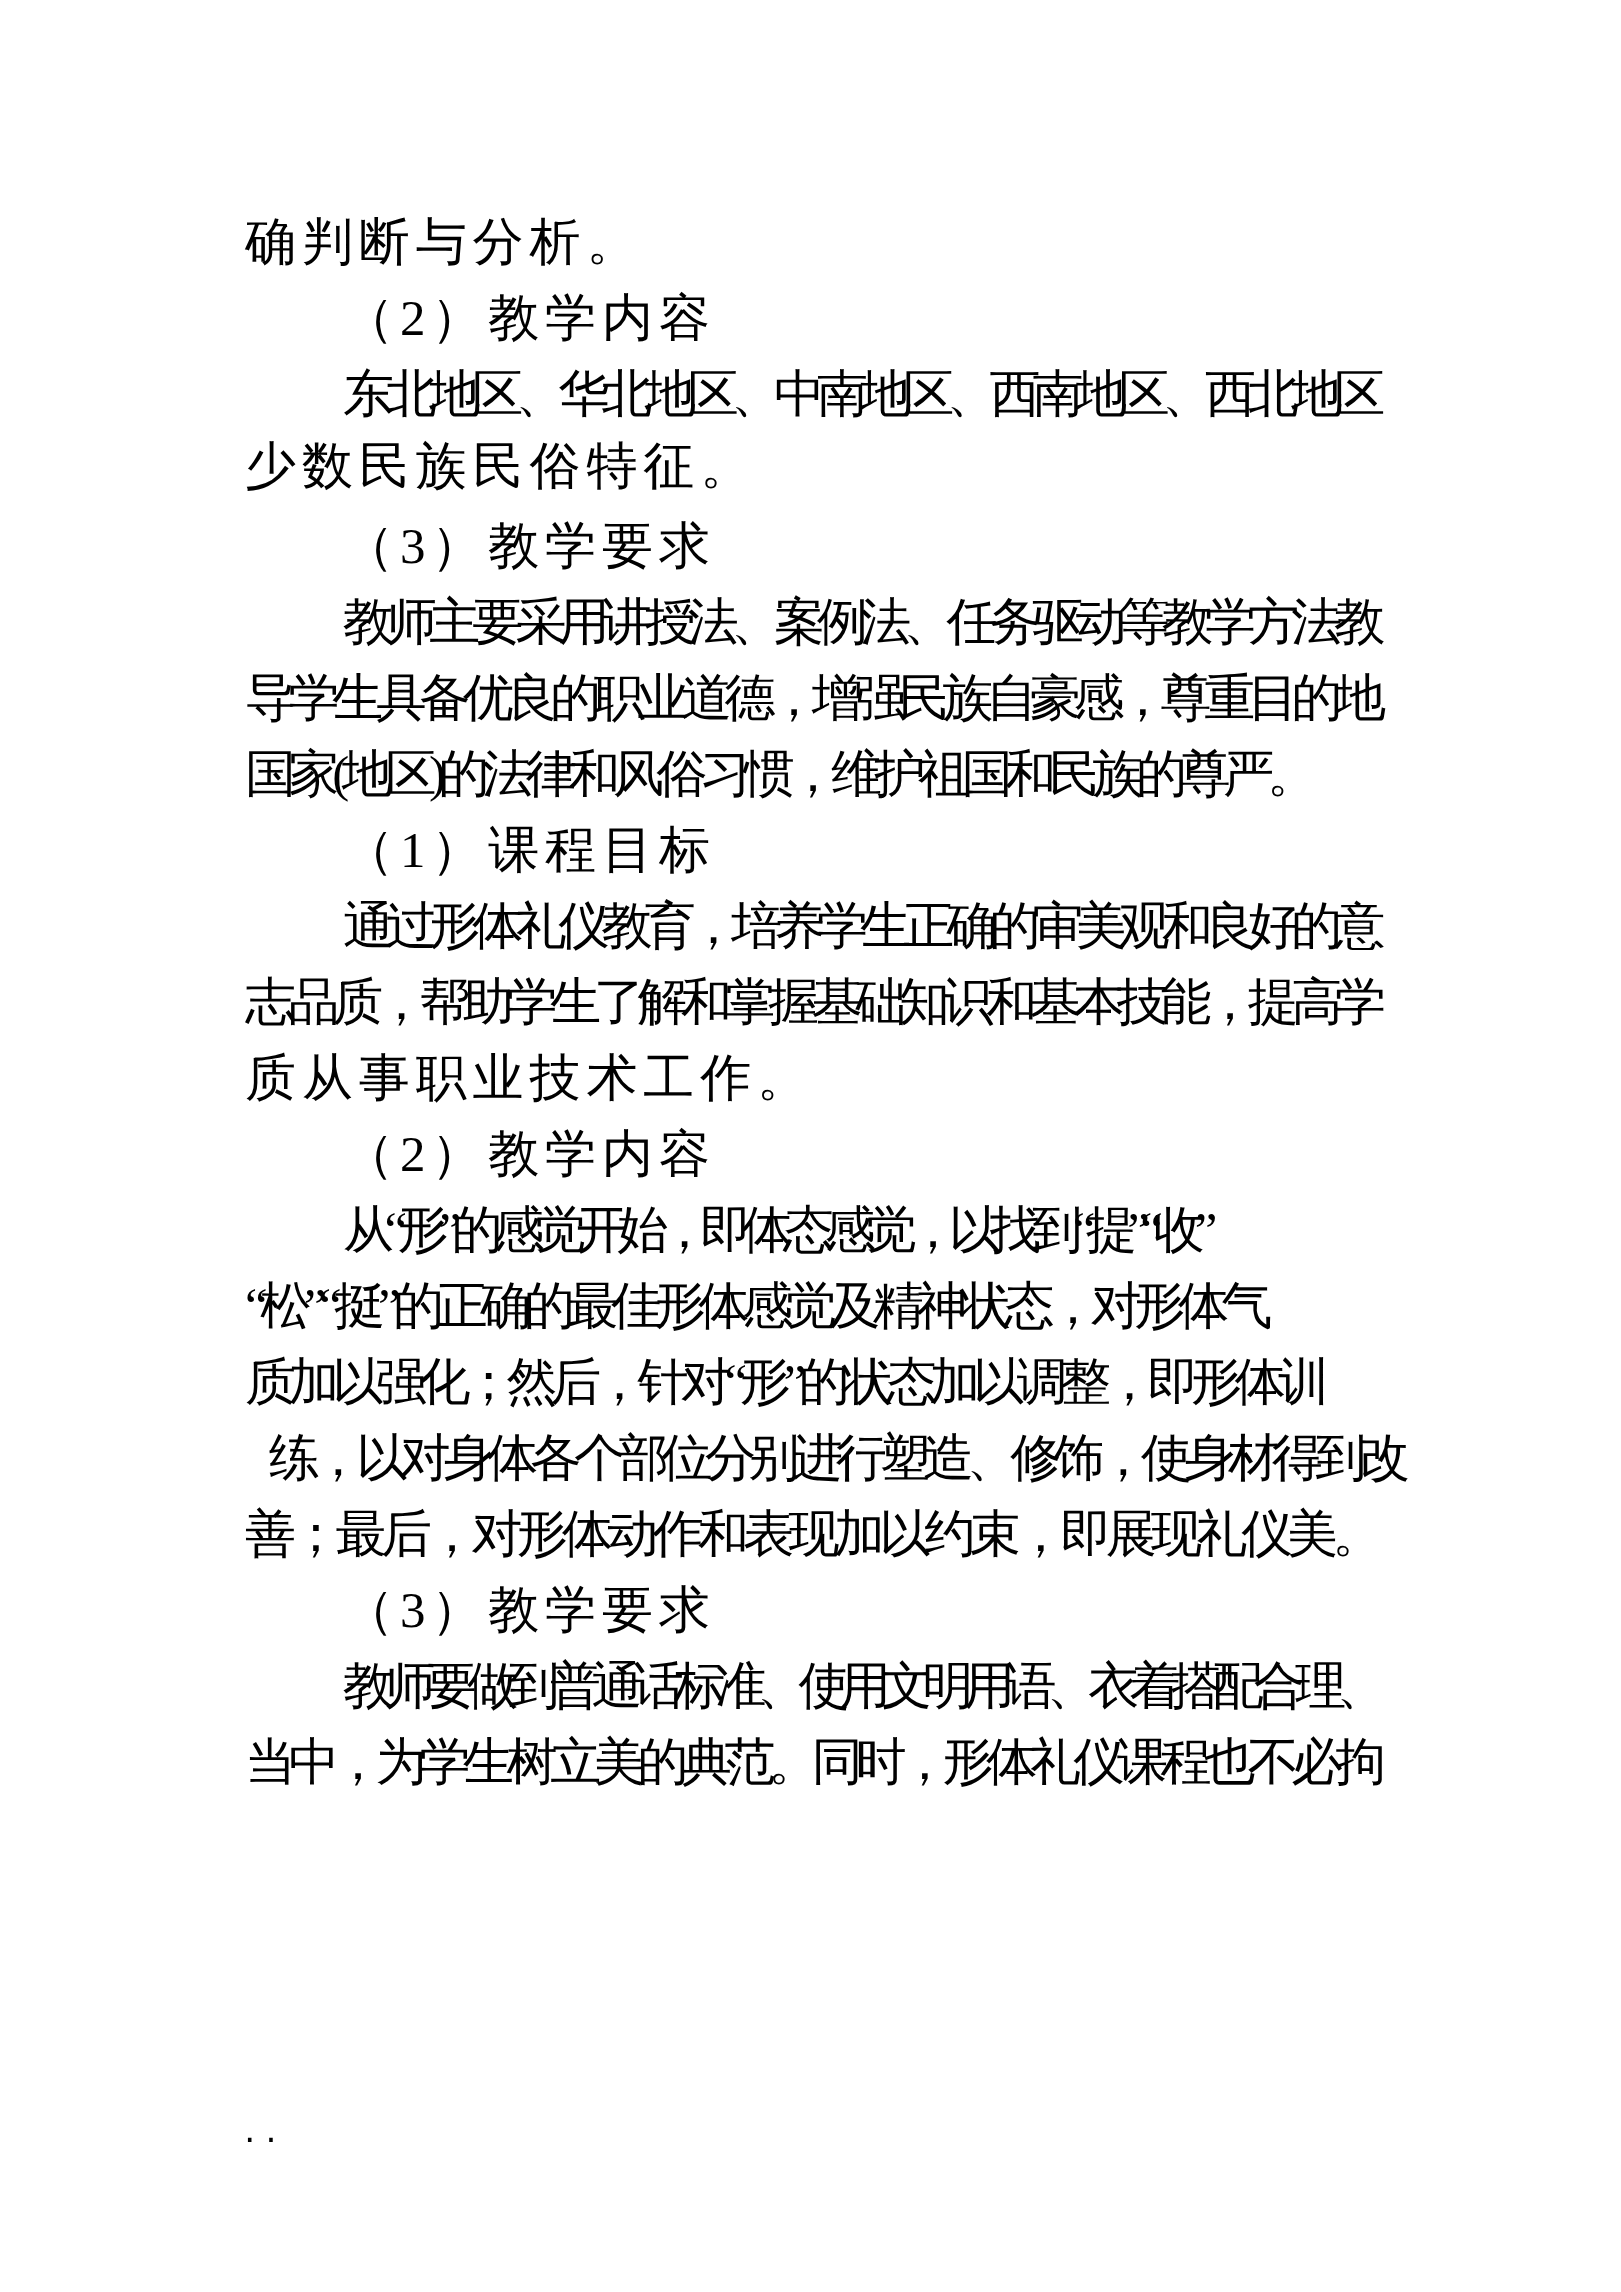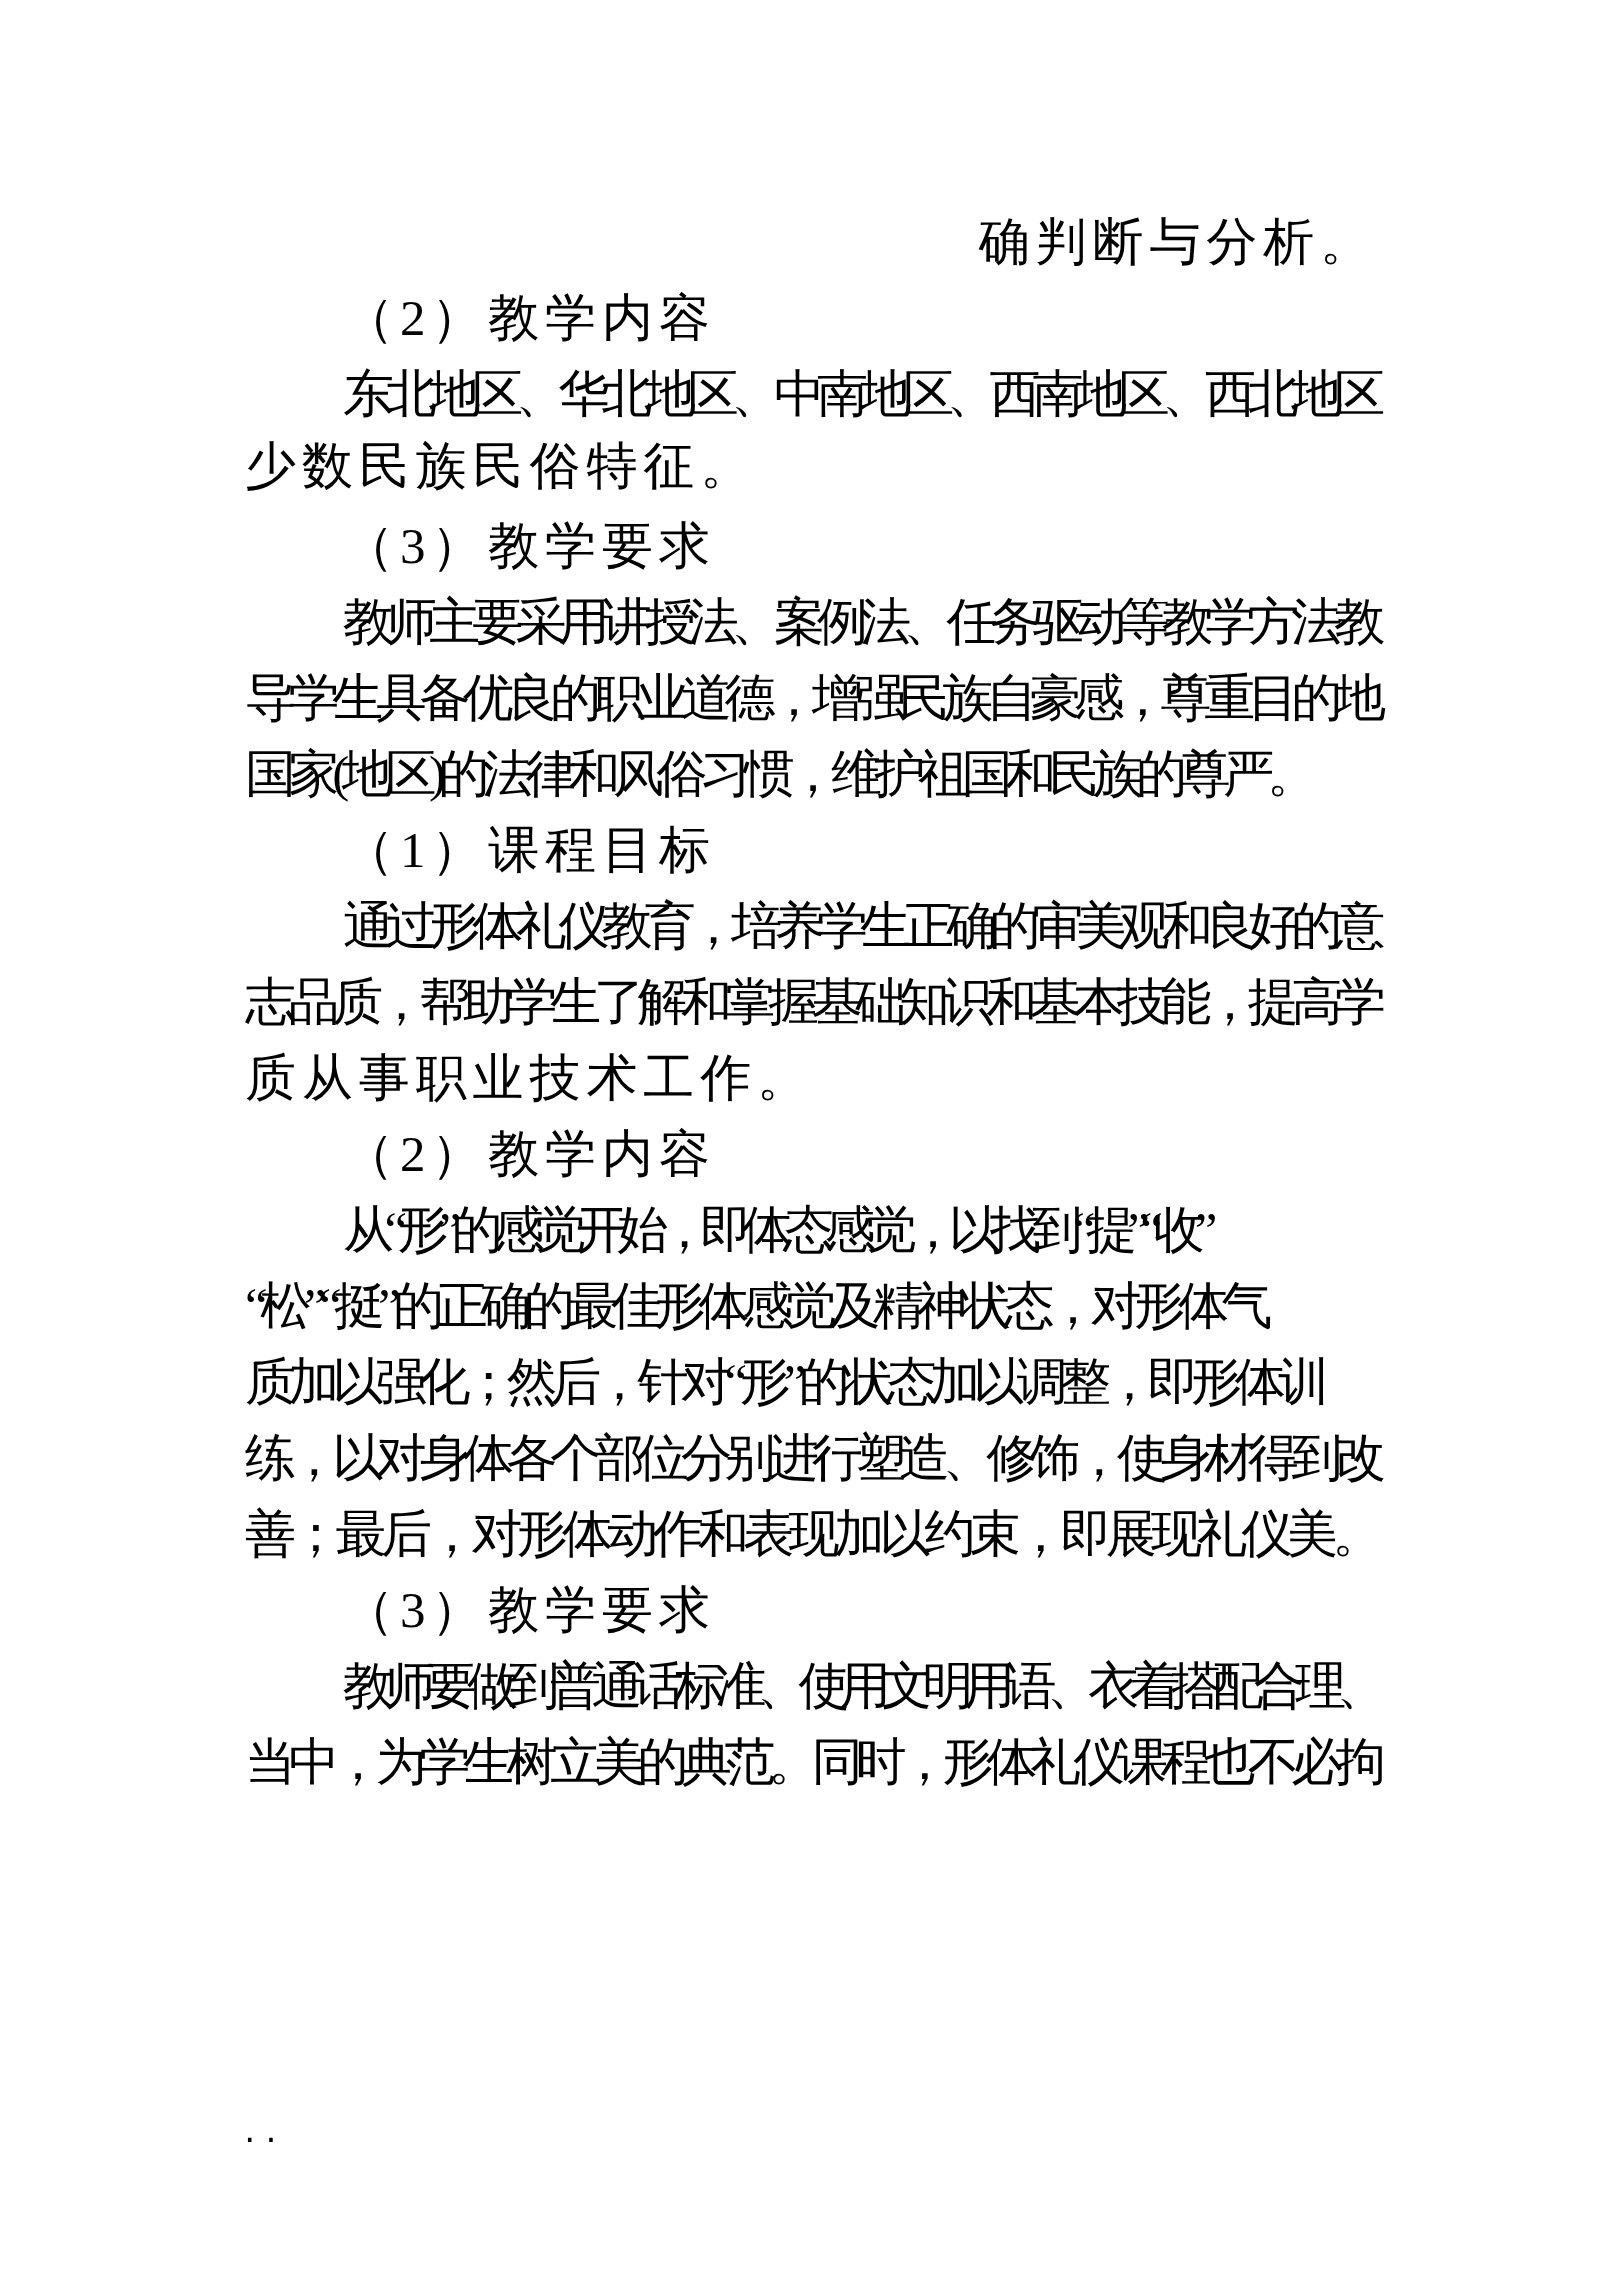--- a/index.html
+++ b/index.html
@@ -42,37 +42,37 @@
     letter-spacing: 3.9px;
     color: #000000;
     font-family: "DejaVu Sans Mono", monospace;
   }
 </style>
 </head>
 <body style="background: rgb(255, 255, 255);">
 
 <div class="page">
   <div class="text-block" style="color: rgb(0, 0, 0);">
-      <div class="line" style="letter-spacing: 5.9px; text-align: right;">确判断与分析。</div>
+      <div class="line" style="letter-spacing: 5.9px;">确判断与分析。</div>
       <div class="line" style="text-indent: 98px; letter-spacing: 5.9px;">（2）教学内容</div>
       <div class="line" style="text-indent: 98px; letter-spacing: -7.9px;">东北地区、华北地区、中南地区、西南地区、西北地区</div>
       <div class="line" style="letter-spacing: 5.9px; font-family: Liberation Mono, monospace;">少数民族民俗特征。</div>
       <div class="line" style="text-indent: 98px; letter-spacing: 5.9px;">（3）教学要求</div>
       <div class="line" style="text-indent: 98px; letter-spacing: -7.9px;">教师主要采用讲授法、案例法、任务驱动等教学方法教</div>
       <div class="line" style="letter-spacing: -7.4px;">导学生具备优良的职业道德，增强民族自豪感，尊重目的地</div>
       <div class="line" style="letter-spacing: -7.4px;">国家(地区)的法律和风俗习惯，维护祖国和民族的尊严。</div>
       <div class="line" style="text-indent: 98px; letter-spacing: 5.9px;">（1）课程目标</div>
       <div class="line" style="text-indent: 98px; letter-spacing: -7.9px;">通过形体礼仪教育，培养学生正确的审美观和良好的意</div>
       <div class="line" style="letter-spacing: -7.4px;">志品质，帮助学生了解和掌握基础知识和基本技能，提高学</div>
       <div class="line" style="letter-spacing: 5.9px;">质从事职业技术工作。</div>
       <div class="line" style="text-indent: 98px; letter-spacing: 5.9px;">（2）教学内容</div>
       <div class="line" style="text-indent: 98px; letter-spacing: -9.6px;">从“形”的感觉开始，即体态感觉，以找到“提”“收”</div>
       <div class="line" style="letter-spacing: -7.4px;">“松”“挺”的正确的最佳形体感觉及精神状态，对形体气</div>
       <div class="line" style="letter-spacing: -7.4px;">质加以强化；然后，针对“形”的状态加以调整，即形体训</div>
-      <div class="line" style="letter-spacing: -7.4px;">练，以对身体各个部位分别进行塑造、修饰，使身材得到改</div>
+      <div class="line" style="letter-spacing: -7.4px; margin-left: 24px;">练，以对身体各个部位分别进行塑造、修饰，使身材得到改</div>
       <div class="line" style="letter-spacing: -5.7px;">善；最后，对形体动作和表现加以约束，即展现礼仪美。</div>
       <div class="line" style="text-indent: 98px; letter-spacing: 5.9px;">（3）教学要求</div>
       <div class="line" style="text-indent: 98px; letter-spacing: -9.6px;">教师要做到普通话标准、使用文明用语、衣着搭配合理、</div>
       <div class="line" style="letter-spacing: -7.4px;">当中，为学生树立美的典范。同时，形体礼仪课程也不必拘</div>
     </div>
   <div class="footer-mark">..</div>
 </div>
 
 
 </body></html>

